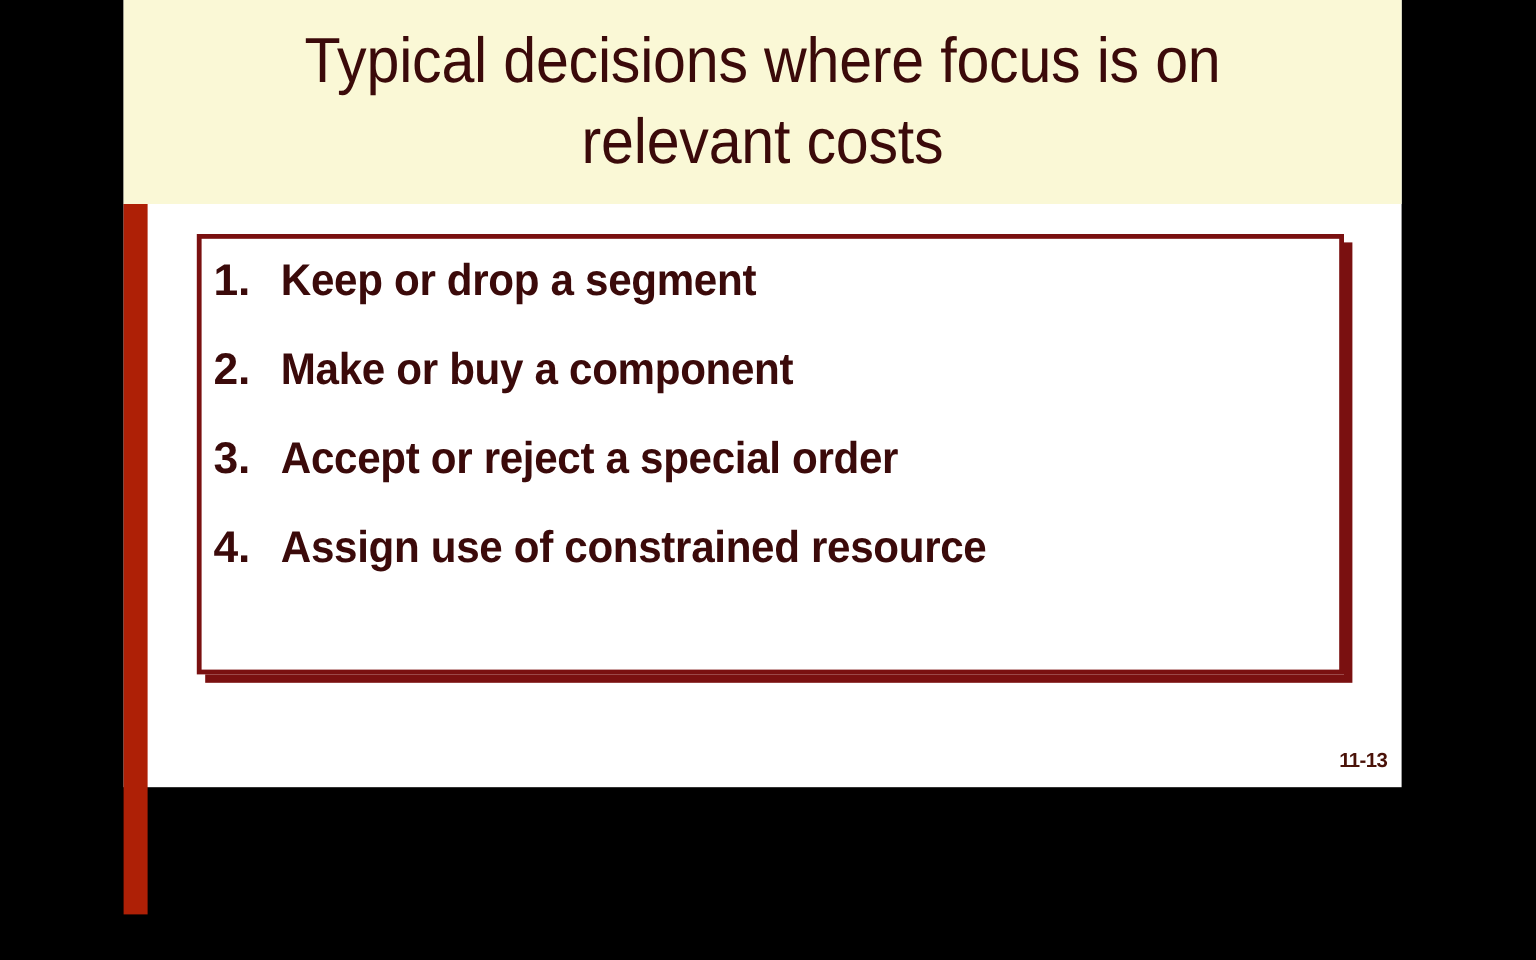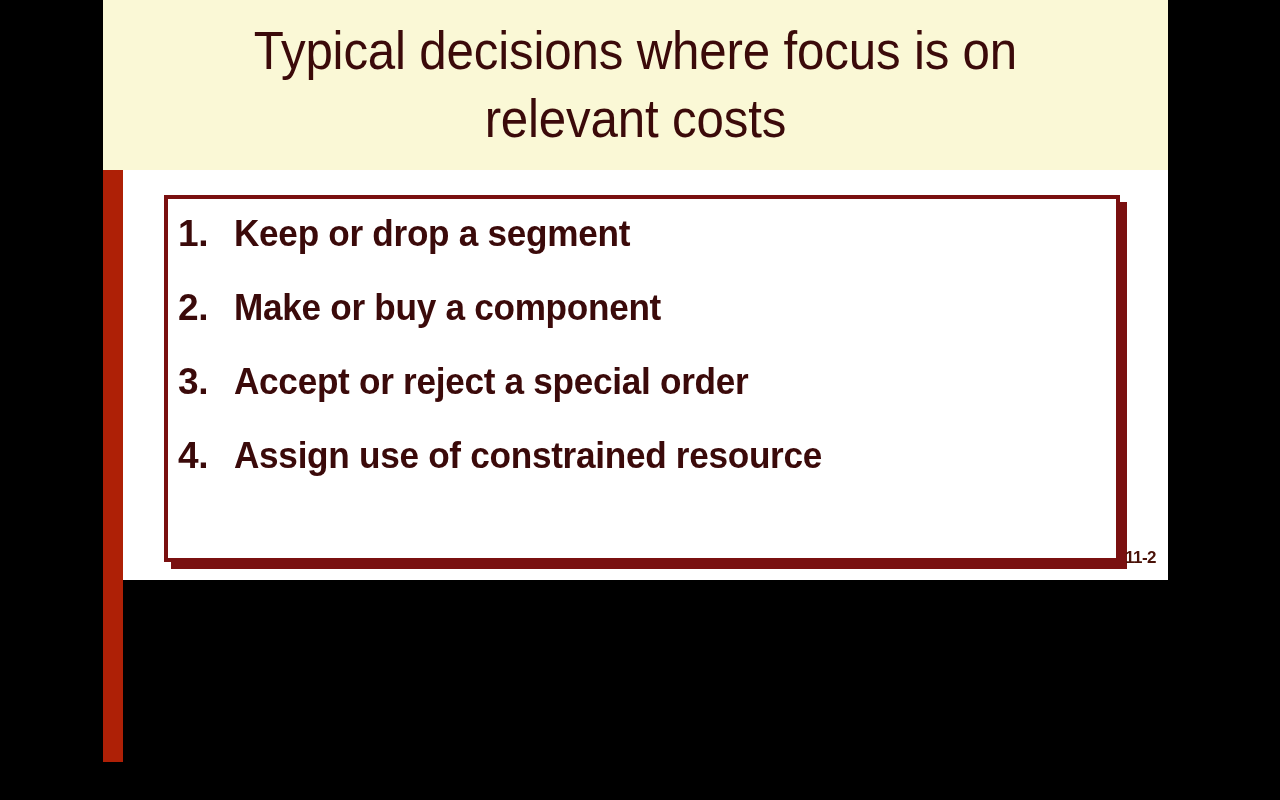--- a/index.html
+++ b/index.html
@@ -22,21 +22,21 @@
     height: 800px;
     background: #000000;
   }
 
   
   .slide-canvas {
     position: absolute;
     left: 103px;
     top: 0px;
     width: 1065px;
-    height: 580px;
+    height: 656px;
     background: #ffffff;
   }
 
   
   .title-banner {
     position: absolute;
     left: 0px;
     top: 0px;
     width: 1065px;
     height: 170px;
@@ -167,16 +167,16 @@
         </div>
 
         <div class="list-item">
           <span class="num">4.</span>
           <span class="label">Assign use of constrained resource</span>
         </div>
 
       </div>
     </div>
 
-    <div class="page-number">11-2</div>
+    <div class="page-number">11-13</div>
 
   </div>
 </div>
 
 </body></html>

